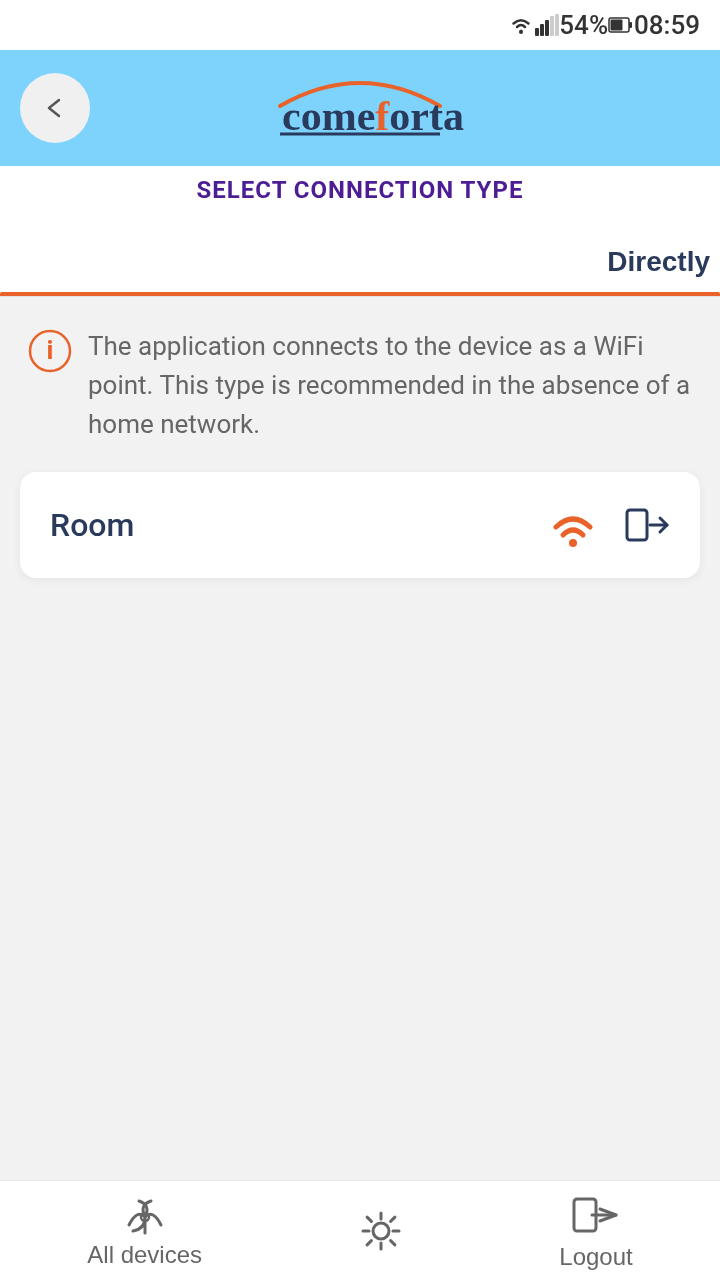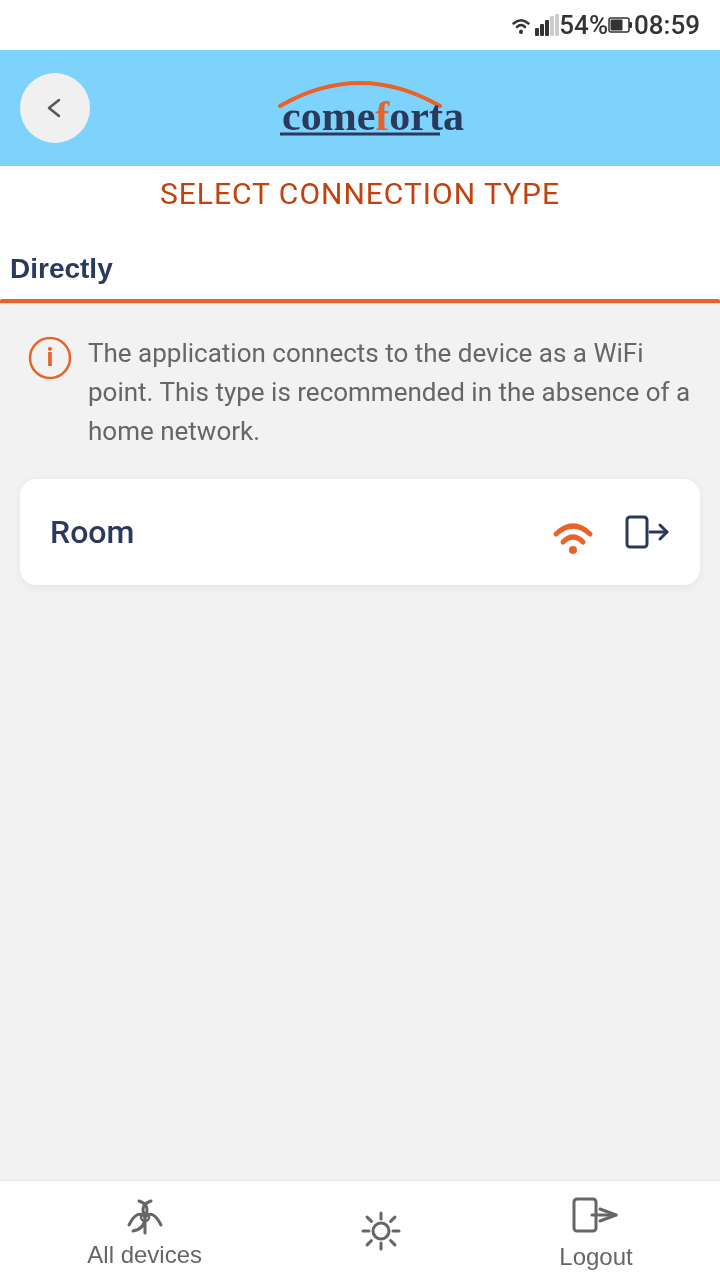--- a/index.html
+++ b/index.html
@@ -72,36 +72,36 @@
       height: 80px;
     }
 
     
     .page-title-section {
       background: #ffffff;
       padding: 10px 20px 20px;
       text-align: center;
     }
     .page-title {
-      font-size: 30px;
-      font-weight: 400;
-      color: #c2410c;
+      font-size: 24px;
+      font-weight: 700;
+      color: #4c1d95;
       letter-spacing: 1px;
     }
 
     
     .tabs-container {
       background: #ffffff;
       display: flex;
       border-bottom: 1px solid #e0e0e0;
     }
     .tab {
       flex: 1;
       padding: 22px 10px 18px;
-      text-align: left;
+      text-align: right;
       font-size: 28px;
       font-weight: 500;
       color: #999;
       cursor: pointer;
       position: relative;
       border: none;
       background: none;
     }
     .tab.active {
       color: #2a3a5c;

